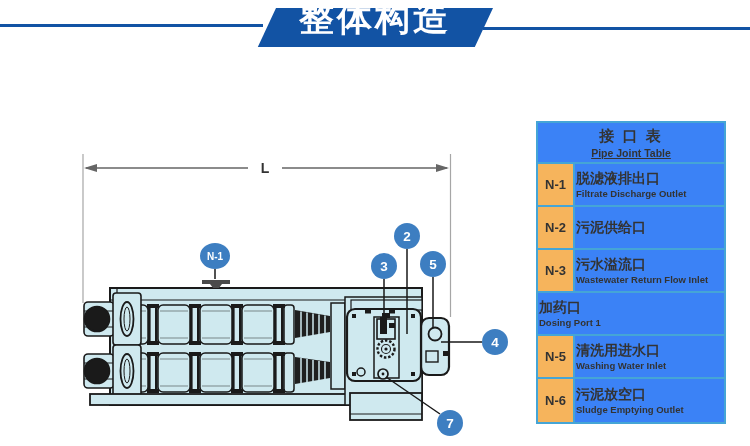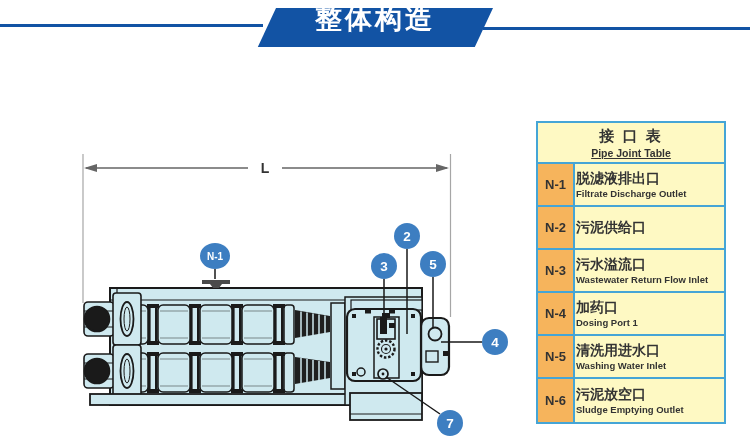--- a/index.html
+++ b/index.html
@@ -6,28 +6,28 @@
   body { background:#ffffff; font-family:"Liberation Sans", sans-serif; }
   .page { position:relative; width:750px; height:446px; background:#ffffff; overflow:hidden; }
 
   
   .banner-line-left  { position:absolute; left:0;   top:24px; width:263px; height:3px; background:#1253a4; }
   .banner-line-right { position:absolute; left:483px; top:27px; width:267px; height:3px; background:#1253a4; }
   .banner-shape { position:absolute; left:276px; top:8px; width:217px; height:39px;
                   background:#1253a4; transform:skewX(-25deg); transform-origin:top left; }
   .banner-title { position:absolute; left:258px; top:8px; width:234px; height:21px;
                   display:flex; align-items:center; justify-content:center;
-                  color:#ffffff; font-size:27px; font-weight:bold; letter-spacing:3px; white-space:nowrap; }
+                  color:#ffffff; font-size:35px; font-weight:bold; letter-spacing:3px; white-space:nowrap; }
 
   
   .diagram-svg { position:absolute; left:0; top:0; }
 
   
   .pipe-table { position:absolute; left:536px; top:121px; width:190px;
-                border:2px solid #45a5d6; background:#fef9c3; }
+                border:2px solid #45a5d6; background:#3b82f6; }
   .pt-header { height:41px; border-bottom:2px solid #45a5d6;
                display:flex; flex-direction:column; align-items:center; justify-content:center; }
   .pt-title-cn { font-size:15px; font-weight:bold; color:#333; letter-spacing:2px; }
   .pt-title-en { font-size:10.5px; font-weight:bold; color:#333; margin-top:1px;text-decoration:underline; }
   .pt-row { display:flex; height:43px; border-bottom:2px solid #45a5d6; }
   .pt-row:last-child { border-bottom:none; }
   .pt-id { width:37px; flex:0 0 37px; background:#f6b45c; border-right:2px solid #45a5d6;
            display:flex; align-items:center; justify-content:center;
            font-size:13px; font-weight:bold; color:#333; }
   .pt-desc { flex:1; padding-left:1px; display:flex; flex-direction:column; justify-content:center; overflow:hidden; }
@@ -229,21 +229,20 @@
       </div>
     </div>
     <div class="pt-row">
       <div class="pt-id">N-3</div>
       <div class="pt-desc">
         <div class="pt-cn">污水溢流口</div>
         <div class="pt-en">Wastewater Return Flow Inlet</div>
       </div>
     </div>
     <div class="pt-row">
-      <div class="pt-id">N-4</div>
       <div class="pt-desc">
         <div class="pt-cn">加药口</div>
         <div class="pt-en">Dosing Port 1</div>
       </div>
     </div>
     <div class="pt-row">
       <div class="pt-id">N-5</div>
       <div class="pt-desc">
         <div class="pt-cn">清洗用进水口</div>
         <div class="pt-en">Washing Water Inlet</div>

